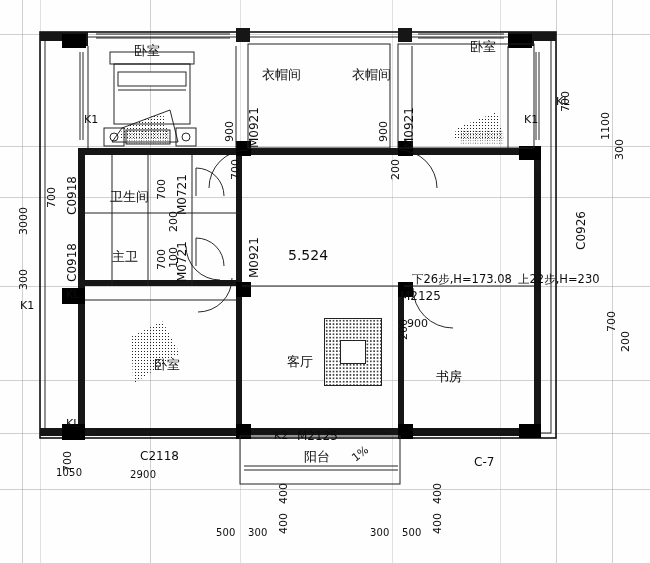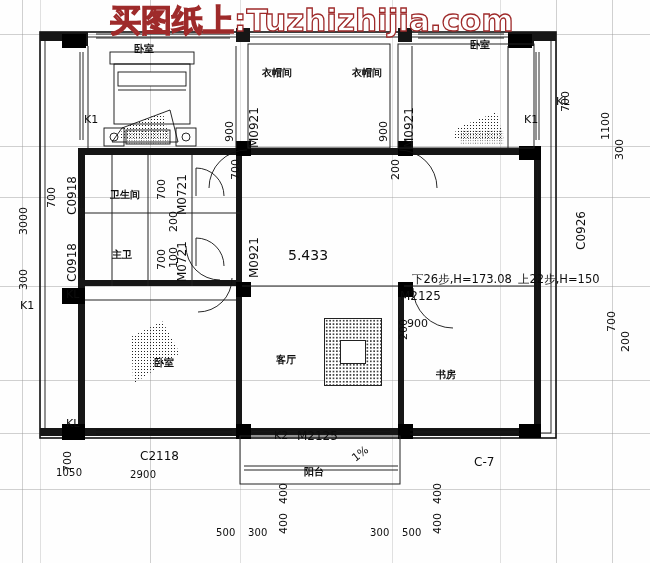--- a/index.html
+++ b/index.html
@@ -10,21 +10,21 @@
   .grid{position:absolute;background:#9a9a9a;}
   
   .t{position:absolute;color:#0d0d0d;white-space:nowrap;
      font-family:"DejaVu Sans",sans-serif;line-height:1;}
   .cn{font-family:"DejaVu Sans",sans-serif;}
   .dim{font-size:10px;letter-spacing:.2px;}
   .dimv{font-size:11px;transform-origin:0 0;transform:rotate(-90deg);}
   .lbl{font-size:12px;}
   .lblv{font-size:12px;transform-origin:0 0;transform:rotate(-90deg);}
   .big{font-size:11px;}
-  .rm{font-size:10px;font-weight:bold;}
+  .rm{font-size:13px;}
   
   #wm{position:absolute;left:110px;top:0px;width:440px;height:36px;
       font-size:31px;font-weight:bold;color:#fff;
       -webkit-text-stroke:1.3px #9e2a2a;text-stroke:1.3px #9e2a2a;
       letter-spacing:0px;white-space:nowrap;
       font-family:"DejaVu Sans",sans-serif;}
   
   .dots{background-image:radial-gradient(#222 .7px,transparent .8px);
         background-size:3px 3px;}
   .dots2{background-image:radial-gradient(#333 .6px,transparent .7px);
@@ -427,23 +427,23 @@
   
   <div class="lay">
 
     <div class="t rm cn" style="left:134px;top:44px;">卧室</div>
     <div class="t rm cn" style="left:470px;top:40px;">卧室</div>
     <div class="t rm cn" style="left:154px;top:358px;">卧室</div>
     <div class="t rm cn" style="left:262px;top:68px;">衣帽间</div>
     <div class="t rm cn" style="left:352px;top:68px;">衣帽间</div>
     <div class="t rm cn" style="left:110px;top:190px;">卫生间</div>
     <div class="t rm cn" style="left:112px;top:250px;text-align:right;">主卫</div>
-    <div class="t rm cn" style="left:276px;top:355px;">客厅</div>
+    <div class="t rm cn" style="left:287px;top:355px;">客厅</div>
     <div class="t rm cn" style="left:436px;top:370px;">书房</div>
-    <div class="t rm cn" style="left:304px;top:467px;">阳台</div>
+    <div class="t rm cn" style="left:304px;top:450px;">阳台</div>
 
     <div class="t lblv" style="left:66px;top:215px;">C0918</div>
     <div class="t lblv" style="left:66px;top:282px;">C0918</div>
     <div class="t lblv" style="left:575px;top:250px;">C0926</div>
     <div class="t lbl" style="left:140px;top:450px;">C2118</div>
     <div class="t lbl" style="left:474px;top:456px;">C-7</div>
 
     <div class="t lblv" style="left:176px;top:215px;">M0721</div>
     <div class="t lblv" style="left:176px;top:282px;">M0721</div>
     <div class="t lblv" style="left:248px;top:148px;">M0921</div>
@@ -455,23 +455,23 @@
 
     <div class="t big" style="left:84px;top:114px;">K1</div>
     <div class="t big" style="left:524px;top:114px;">K1</div>
     <div class="t big" style="left:20px;top:300px;">K1</div>
     <div class="t big" style="left:66px;top:289px;">KL</div>
     <div class="t big" style="left:66px;top:418px;">KL</div>
     <div class="t big" style="left:556px;top:96px;">KL</div>
     <div class="t big" style="left:274px;top:430px;">K2</div>
 
     <div class="t cn" style="left:412px;top:274px;font-size:11.5px;">下26步,H=173.08</div>
-    <div class="t cn" style="left:518px;top:274px;font-size:11.5px;">上22步,H=150</div>
-
-    <div class="t" style="left:288px;top:248px;font-size:14px;">5.433</div>
+    <div class="t cn" style="left:518px;top:274px;font-size:11.5px;">上22步,H=230</div>
+
+    <div class="t" style="left:288px;top:248px;font-size:14px;">5.524</div>
     <div class="t" style="left:350px;top:455px;font-size:11px;transform:rotate(-38deg);transform-origin:0 0;">1%</div>
 
     <div class="t dimv" style="left:18px;top:235px;">3000</div>
     <div class="t dimv" style="left:18px;top:290px;">300</div>
     <div class="t dimv" style="left:46px;top:208px;">700</div>
 
     <div class="t dimv" style="left:224px;top:142px;">900</div>
     <div class="t dimv" style="left:378px;top:142px;">900</div>
     <div class="t dimv" style="left:230px;top:180px;">700</div>
     <div class="t dimv" style="left:390px;top:180px;">200</div>
@@ -498,15 +498,14 @@
     <div class="t dim" style="left:402px;top:528px;">500</div>
     <div class="t dimv" style="left:278px;top:504px;">400</div>
     <div class="t dimv" style="left:278px;top:534px;">400</div>
     <div class="t dimv" style="left:432px;top:504px;">400</div>
     <div class="t dimv" style="left:432px;top:534px;">400</div>
     <div class="t dimv" style="left:62px;top:472px;">700</div>
 
   </div>
 
   
-  <div id="wm">买图纸上:Tuzhizhijia.com</div>
 
 </div>
 
 </body></html>

